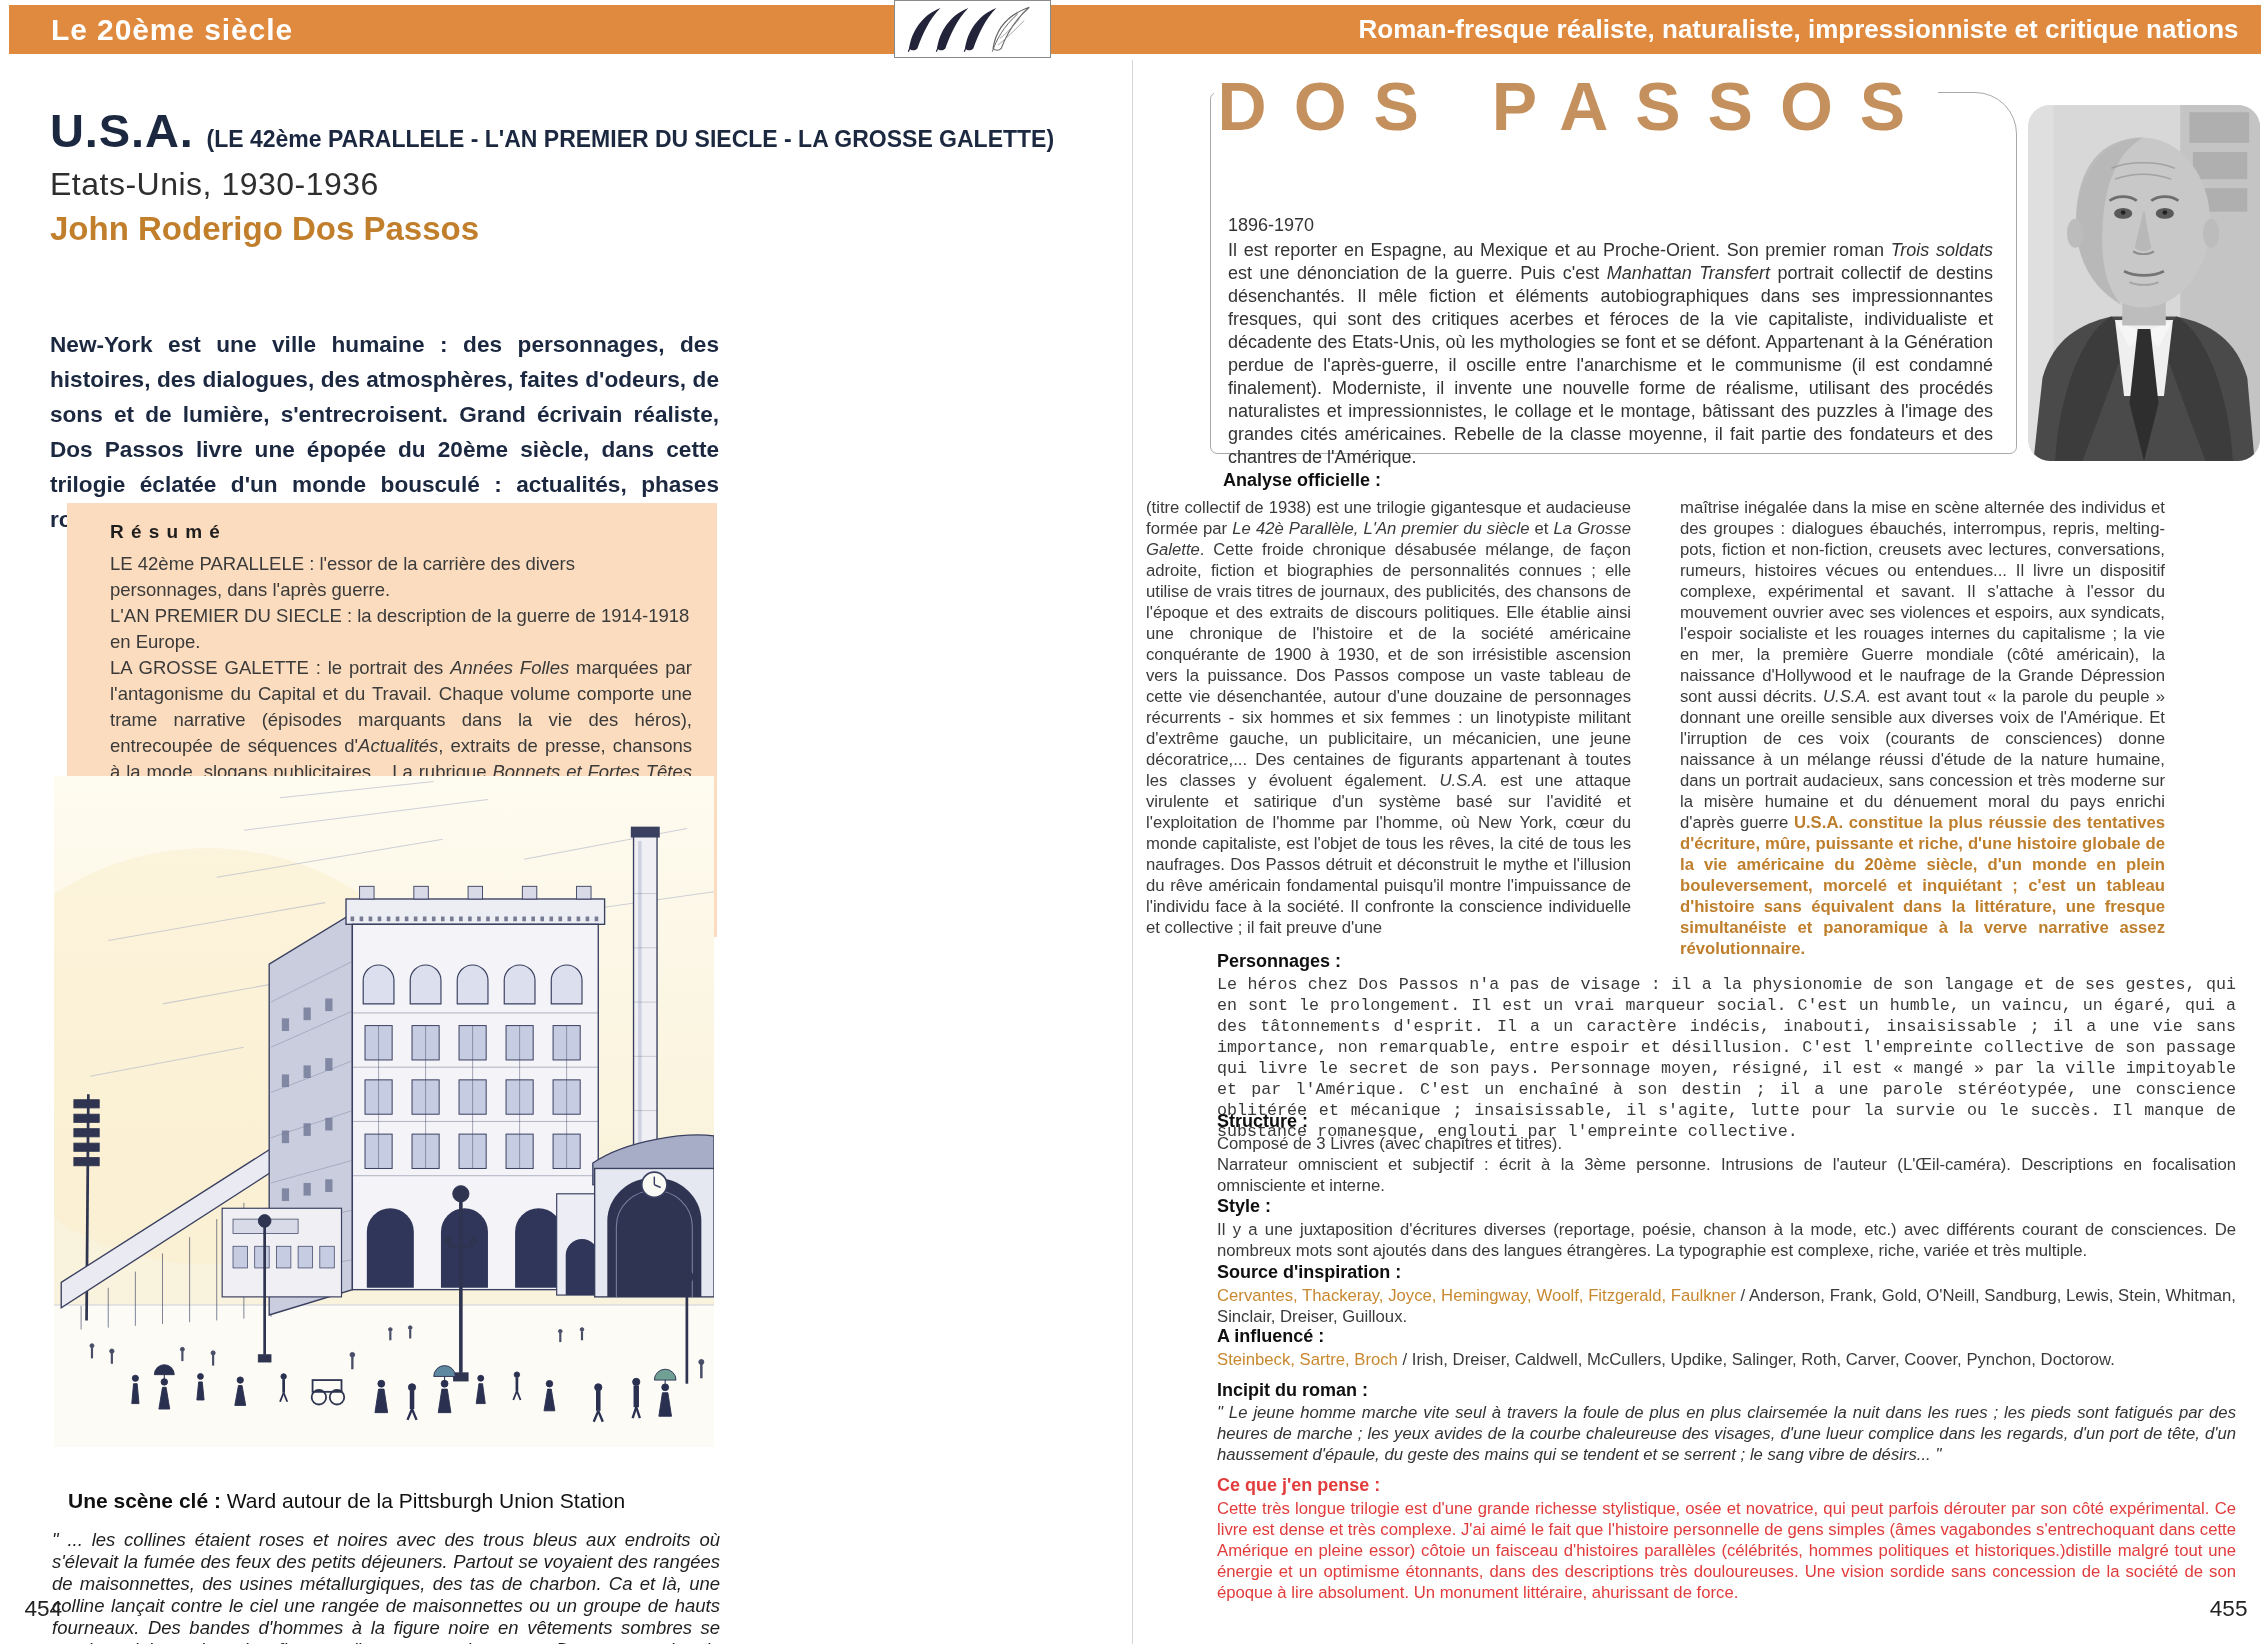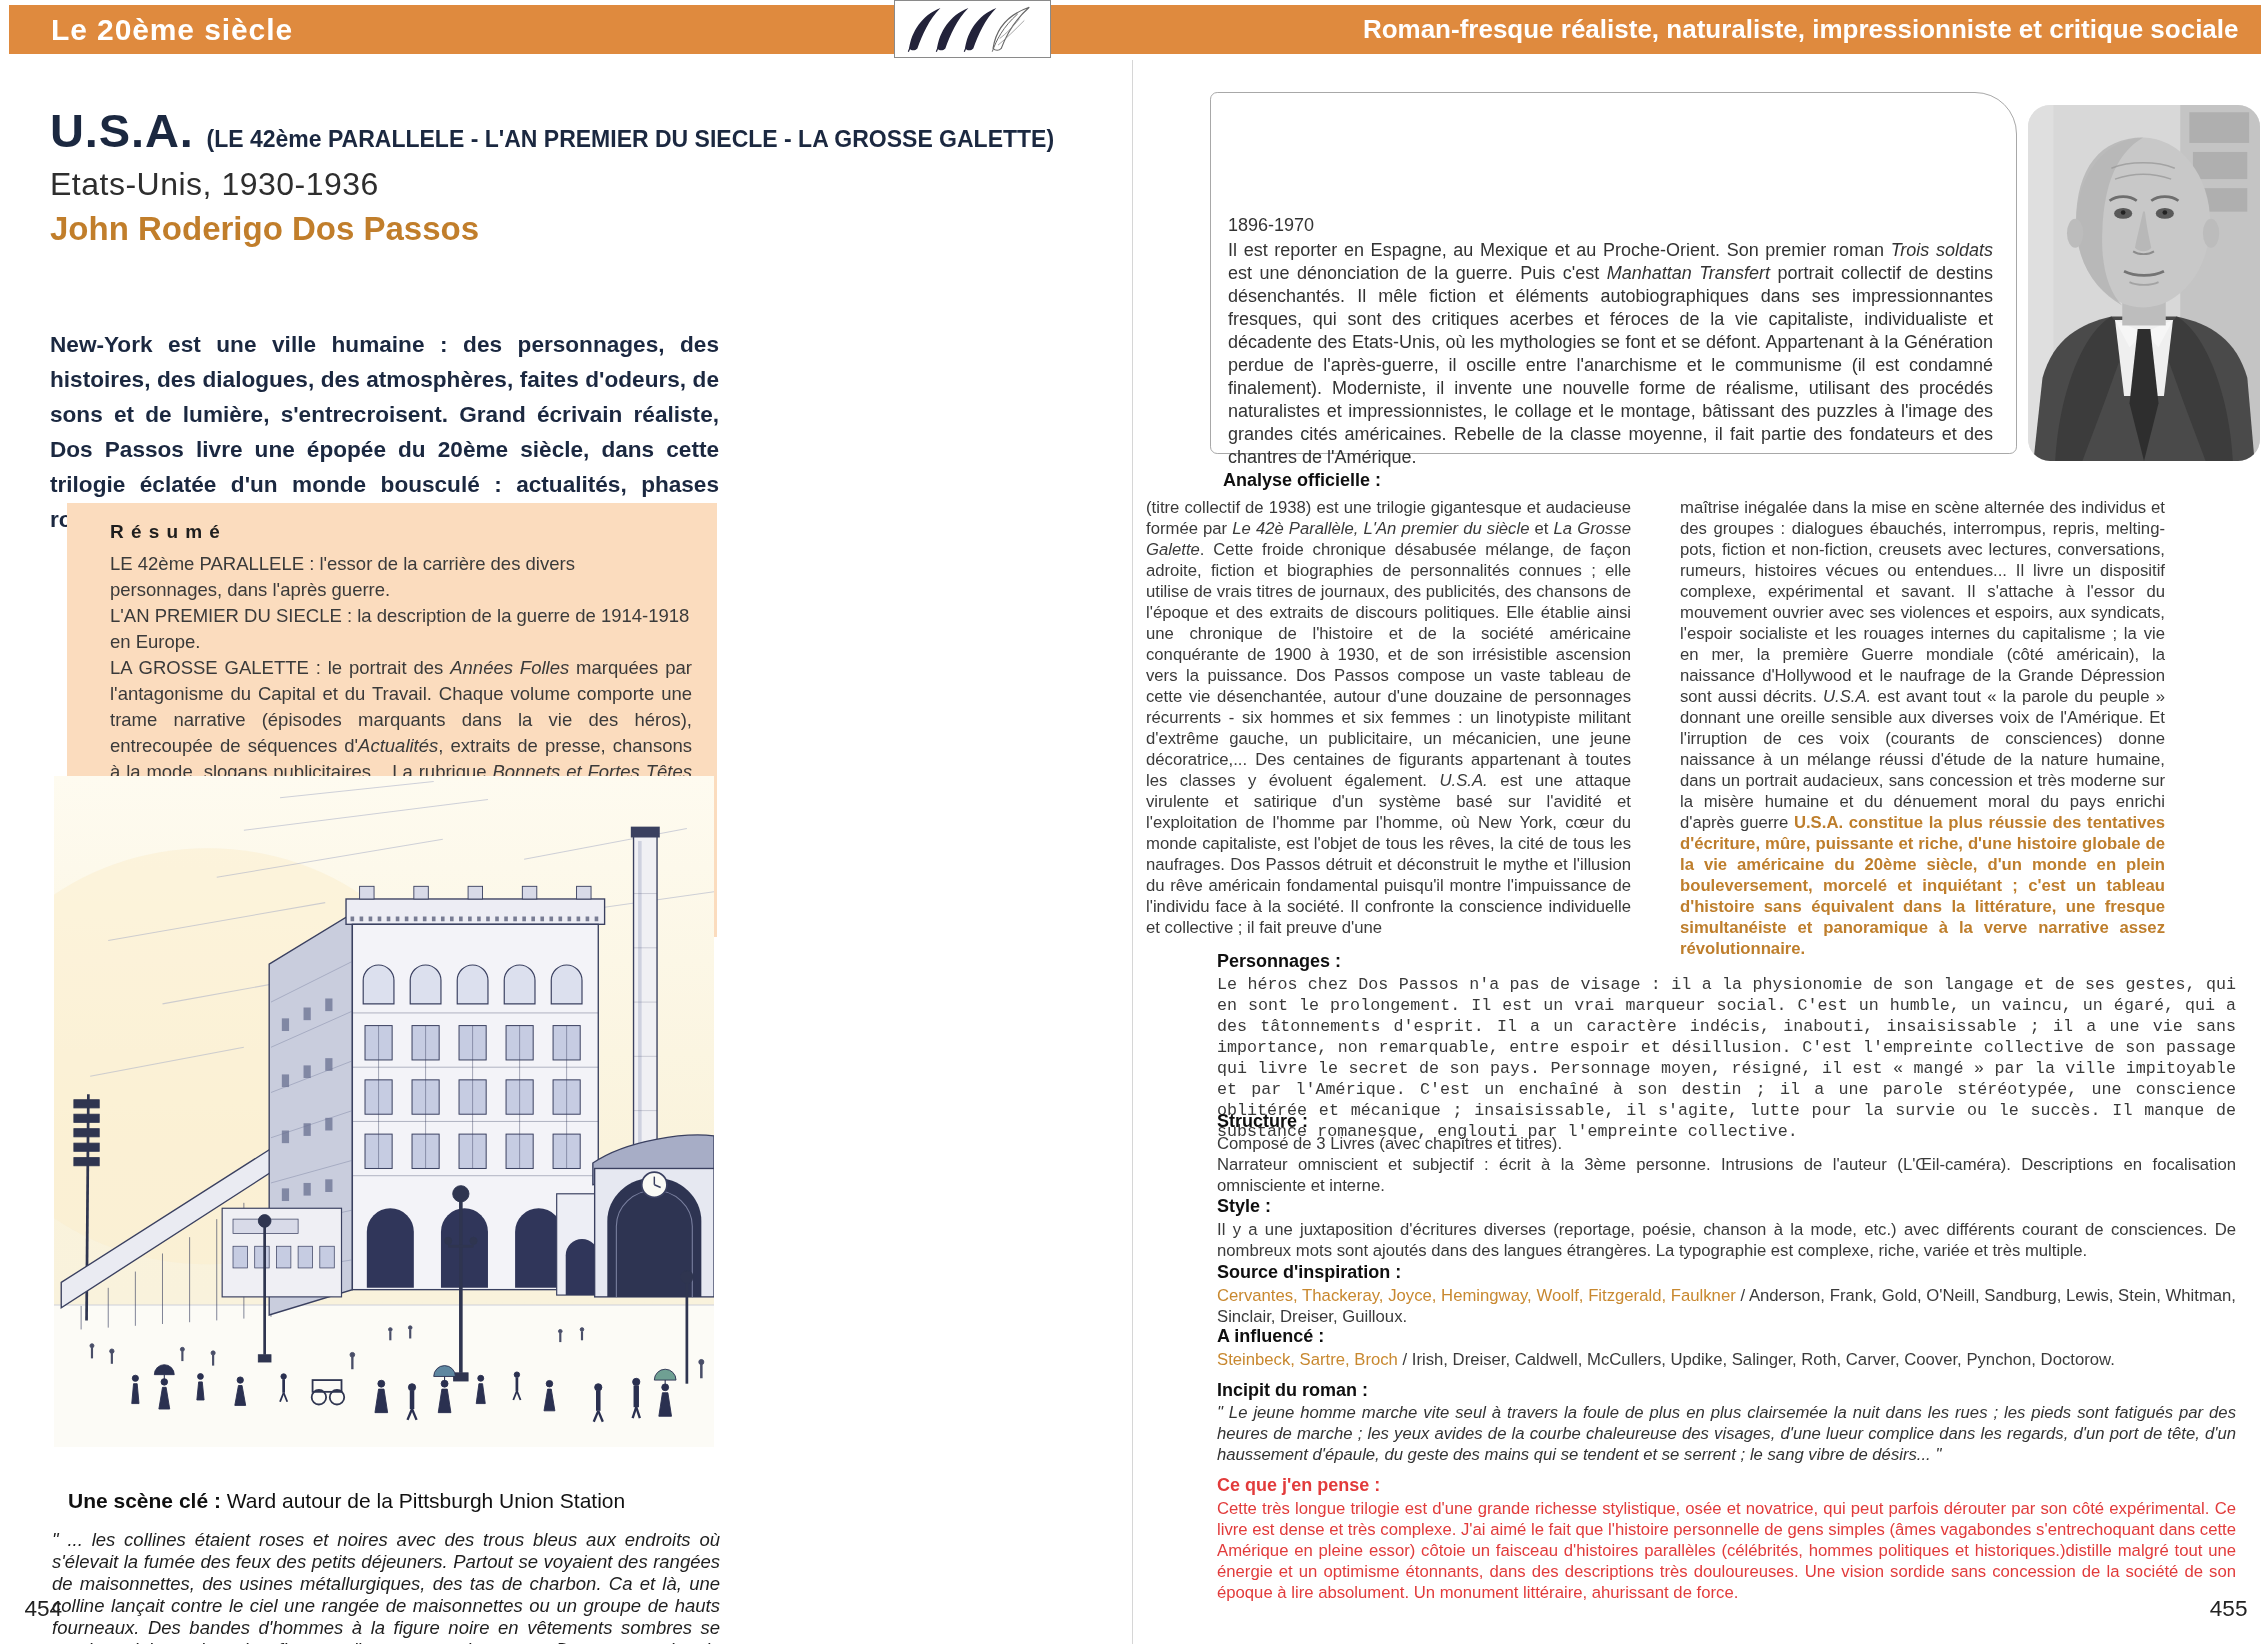--- a/index.html
+++ b/index.html
@@ -102,21 +102,21 @@
         </g>
         <g transform="translate(108,2)">
           <path d="M4,52 C7,32 19,12 48,2 C32,16 20,36 14,52 C11,55 7,55 4,52 Z" fill="#ffffff" stroke="#666" stroke-width="1.4"></path>
           <path d="M3,56 C8,42 16,26 34,10" stroke="#666" stroke-width="1.2" fill="none"></path>
           <path d="M12,40 C20,34 28,26 36,16 M10,48 C20,40 30,30 42,18" stroke="#888" stroke-width="0.9" fill="none"></path>
         </g>
       </g>
     </svg>
   </div>
   <div class="bar bar-right">
-    <span>Roman-fresque réaliste, naturaliste, impressionniste et critique sociale</span>
+    <span>Roman-fresque réaliste, naturaliste, impressionniste et critique nations</span>
   </div>
   <div class="page-divider"></div>
 
   <div class="abs lp-title-row">
     <span class="usa">U.S.A.</span>
     <span class="usa-suffix">(LE 42ème PARALLELE - L'AN PREMIER DU SIECLE - LA GROSSE GALETTE)</span>
   </div>
   <div class="abs lp-edition">Etats-Unis, 1930-1936</div>
   <div class="abs lp-author">John Roderigo Dos Passos</div>
 
@@ -413,20 +413,21 @@
 
   <div class="abs lp-caption">
     <p class="cap-line">
       <span class="cap-label">Une scène clé :</span><span> Ward autour de la Pittsburgh Union Station</span>
     </p>
     <p class="cap-quote">" ... les collines étaient roses et noires avec des trous bleus aux endroits où s'élevait la fumée des feux des petits déjeuners. Partout se voyaient des rangées de maisonnettes, des usines métallurgiques, des tas de charbon. Ca et là, une colline lançait contre le ciel une rangée de maisonnettes ou un groupe de hauts fourneaux. Des bandes d'hommes à la figure noire en vêtements sombres se tenaient debout dans les flaques d'eau aux croisements. Des murs noirs de poussière de charbon cachaient le ciel. Le train passa sous des tunnels, sous des ponts, à travers des trouées profondes... "</p>
   </div>
 
   <div class="abs page-num lp-num">454</div>
 
+  <div class="abs rp-title">DOS PASSOS</div>
   <div class="abs rp-bio-box"></div>
   <div class="abs rp-bio">
     <p class="bio-years">1896-1970</p>
     <p class="bio-text"><span>Il est reporter en Espagne, au Mexique et au Proche-Orient. Son premier roman </span><span class="it">Trois soldats</span><span> est une dénonciation de la guerre. Puis c'est </span><span class="it">Manhattan Transfert</span><span> portrait collectif de destins désenchantés. Il mêle fiction et éléments autobiographiques dans ses impressionnantes fresques, qui sont des critiques acerbes et féroces de la vie capitaliste, individualiste et décadente des Etats-Unis, où les mythologies se font et se défont. Appartenant à la Génération perdue de l'après-guerre, il oscille entre l'anarchisme et le communisme (il est condamné finalement). Moderniste, il invente une nouvelle forme de réalisme, utilisant des procédés naturalistes et impressionnistes, le collage et le montage, bâtissant des puzzles à l'image des grandes cités américaines. Rebelle de la classe moyenne, il fait partie des fondateurs et des chantres de l'Amérique.</span></p>
   </div>
 
   <div class="abs rp-photo">
     <svg viewBox="0 0 256 394" preserveAspectRatio="none">
       <rect width="256" height="394" fill="#D8D8D8"></rect>
       <rect x="168" width="88" height="394" fill="#C4C4C4"></rect>

